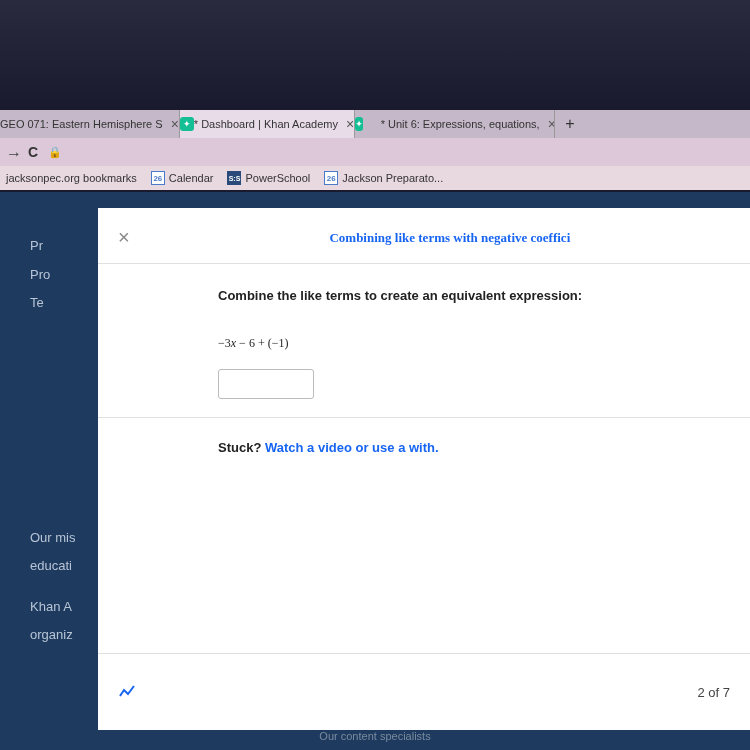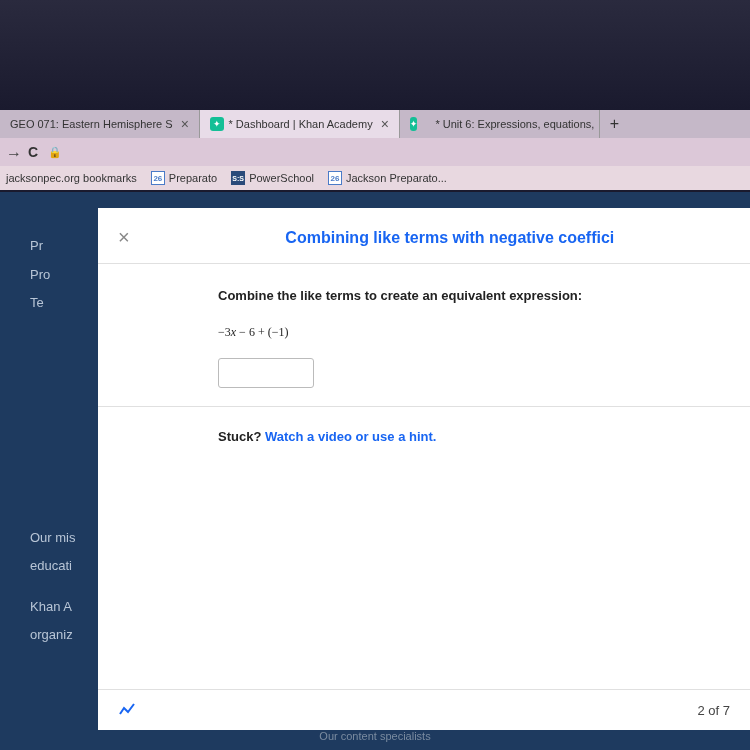--- a/index.html
+++ b/index.html
@@ -3,21 +3,21 @@
   <meta charset="utf-8">
   <style>
     * { box-sizing: border-box; margin: 0; padding: 0; }
     body { font-family: -apple-system, BlinkMacSystemFont, 'Segoe UI', Arial, sans-serif; background: #1a1a2e; width: 750px; height: 750px; overflow: hidden; position: relative; }
     
     .screen-top { height: 110px; background: linear-gradient(180deg, #2a2a3e 0%, #1a1a2e 100%); }
     
     .browser-area { position: absolute; top: 110px; left: 0; right: 0; }
     
     .tabs-bar { background: #c5b8c8; height: 28px; display: flex; align-items: center; font-size: 11px; color: #333; }
-    .tab { display: flex; align-items: center; padding: 0 10px; height: 100%; border-right: 1px solid #999; white-space: nowrap; max-width: 200px; overflow: hidden; }
+    .tab { display: flex; align-items: center; padding: 0 0; height: 100%; border-right: 1px solid #999; white-space: nowrap; max-width: 200px; overflow: hidden; }
     .tab.active { background: #e8dce8; }
     .tab-close { margin-left: 8px; font-size: 14px; color: #555; }
     .new-tab { padding: 0 10px; font-size: 16px; color: #333; }
     
     .addr-bar { background: #dcc8d8; height: 28px; display: flex; align-items: center; padding: 0 6px; font-size: 12px; color: #333; }
     .nav-arrow { font-size: 16px; margin-right: 6px; color: #444; }
     .reload { font-size: 14px; margin-right: 10px; font-weight: bold; }
     .lock { margin-right: 6px; font-size: 11px; }
     .url { flex: 1; white-space: nowrap; overflow: hidden; color: #2a2a2a; }
     
@@ -28,54 +28,54 @@
     
     .page-bg { position: absolute; top: 192px; left: 0; right: 0; bottom: 0; background: #1e3a5f; }
     .sidebar-text { position: absolute; left: 30px; color: #b8c5d6; font-size: 13px; line-height: 2.2; }
     .sidebar-top { top: 40px; }
     .sidebar-bottom { bottom: 100px; }
     .footer-text { position: absolute; bottom: 8px; left: 50%; transform: translateX(-50%); color: #7a8ba0; font-size: 11px; }
     
     .modal { position: absolute; top: 208px; left: 98px; right: 0; bottom: 20px; background: #fff; display: flex; flex-direction: column; }
     .modal-header { padding: 18px 20px 14px; border-bottom: 1px solid #e0e0e0; display: flex; align-items: center; }
     .close-x { font-size: 20px; color: #888; margin-right: 40px; font-weight: 300; }
-    .modal-title { color: #1865f2; font-size: 16px; font-weight: 700; flex: 1; text-align: center; white-space: nowrap; overflow: hidden; }
+    .modal-title { color: #1865f2; font-size: 13px; font-weight: 700; flex: 1; text-align: center; white-space: nowrap; overflow: hidden; font-family: Liberation Serif, serif; }
     
     .modal-body { padding: 24px 20px 18px 120px; border-bottom: 1px solid #e0e0e0; }
-    .prompt { font-size: 13px; font-weight: 700; color: #222; margin-bottom: 22px; }
+    .prompt { font-size: 13px; font-weight: 700; color: #222; margin-bottom: 33px; }
     .expression { font-family: 'Times New Roman', serif; font-size: 12px; color: #222; margin-bottom: 18px; }
     .answer-input { width: 96px; height: 30px; border: 1px solid #bbb; border-radius: 3px; padding: 4px 8px; font-size: 13px; }
     
     .hint-section { padding: 20px 20px 20px 120px; }
     .hint-text { font-size: 13px; color: #222; font-weight: 700; }
     .hint-link { color: #1865f2; }
     
     .modal-spacer { flex: 1; }
     
-    .modal-footer { border-top: 1px solid #e0e0e0; padding: 10px 20px; display: flex; align-items: center; justify-content: space-between; }
+    .modal-footer { border-top: 1px solid #e0e0e0; padding: 28px 20px; display: flex; align-items: center; justify-content: space-between; }
     .footer-icon { width: 20px; height: 20px; color: #1865f2; font-size: 18px; }
     .progress { font-size: 13px; color: #444; }
     
     .ka-icon { width: 14px; height: 14px; background: #14bf96; border-radius: 3px; display: inline-flex; align-items: center; justify-content: center; color: #fff; font-size: 9px; }
   </style>
 </head>
 <body>
 
 <div class="screen-top"></div>
 
 <div class="browser-area">
 
   <div class="tabs-bar">
     <div class="tab">
       <span>GEO 071: Eastern Hemisphere S</span>
       <span class="tab-close">×</span>
     </div>
     <div class="tab active">
       <span class="ka-icon">✦</span>
-      <span style="margin-left:5px">* Dashboard | Khan Academy</span>
+      <span style="">* Dashboard | Khan Academy</span>
       <span class="tab-close">×</span>
     </div>
     <div class="tab">
       <span class="ka-icon">✦</span>
       <span style="margin-left:18px">* Unit 6: Expressions, equations,</span>
       <span class="tab-close">×</span>
     </div>
     <div class="new-tab">+</div>
   </div>
 
@@ -84,21 +84,21 @@
     <span class="reload">C</span>
     <span class="lock">🔒</span>
   </div>
 
   <div class="bookmarks-bar">
     <div class="bookmark">
       <span>jacksonpec.org bookmarks</span>
     </div>
     <div class="bookmark">
       <span class="bookmark-icon">26</span>
-      <span>Preparato</span>
+      <span>Calendar</span>
     </div>
     <div class="bookmark">
       <span class="bookmark-icon ps">S:S</span>
       <span>PowerSchool</span>
     </div>
     <div class="bookmark">
       <span class="bookmark-icon">26</span>
       <span>Jackson Preparato...</span>
     </div>
   </div>
@@ -126,21 +126,21 @@
     <span class="modal-title">Combining like terms with negative coeffici</span>
   </div>
 
   <div class="modal-body">
     <div class="prompt">Combine the like terms to create an equivalent expression:</div>
     <div class="expression">−3<em>x</em> − 6 + (−1)</div>
     <input class="answer-input" type="text" placeholder="" style="">
   </div>
 
   <div class="hint-section">
-    <span class="hint-text">Stuck? </span><span class="hint-text hint-link">Watch a video or use a hint.</span>
+    <span class="hint-text">Stuck? </span><span class="hint-text hint-link">Watch a video or use a with.</span>
   </div>
 
   <div class="modal-spacer"></div>
 
   <div class="modal-footer">
     <span class="footer-icon">
       <svg width="20" height="20" viewBox="0 0 20 20">
           <path d="M2 14 L6 8 L10 12 L16 4" stroke="#1865f2" stroke-width="2" fill="none"></path>
         </svg>
     </span>

